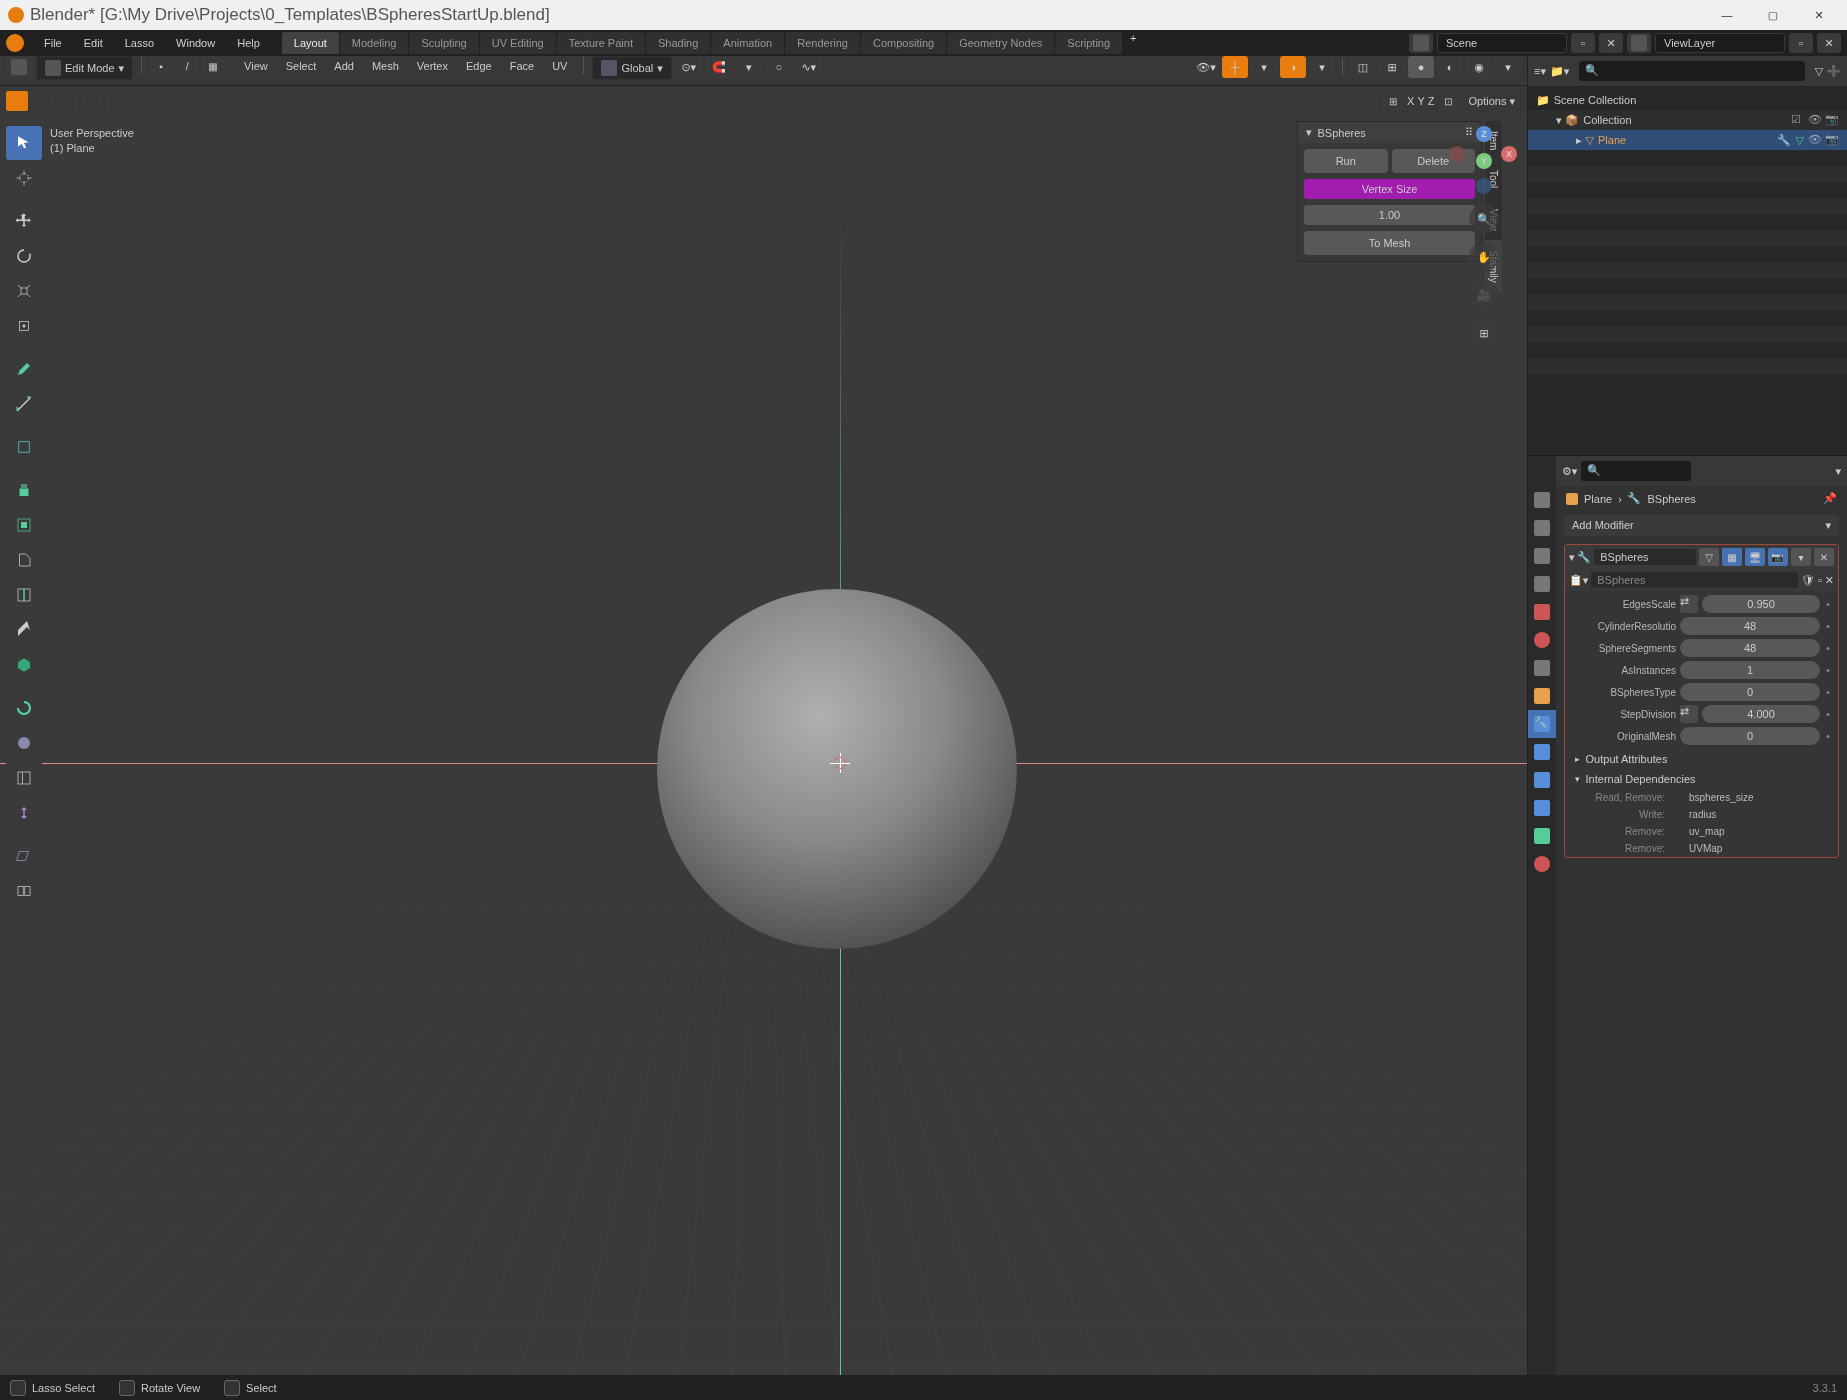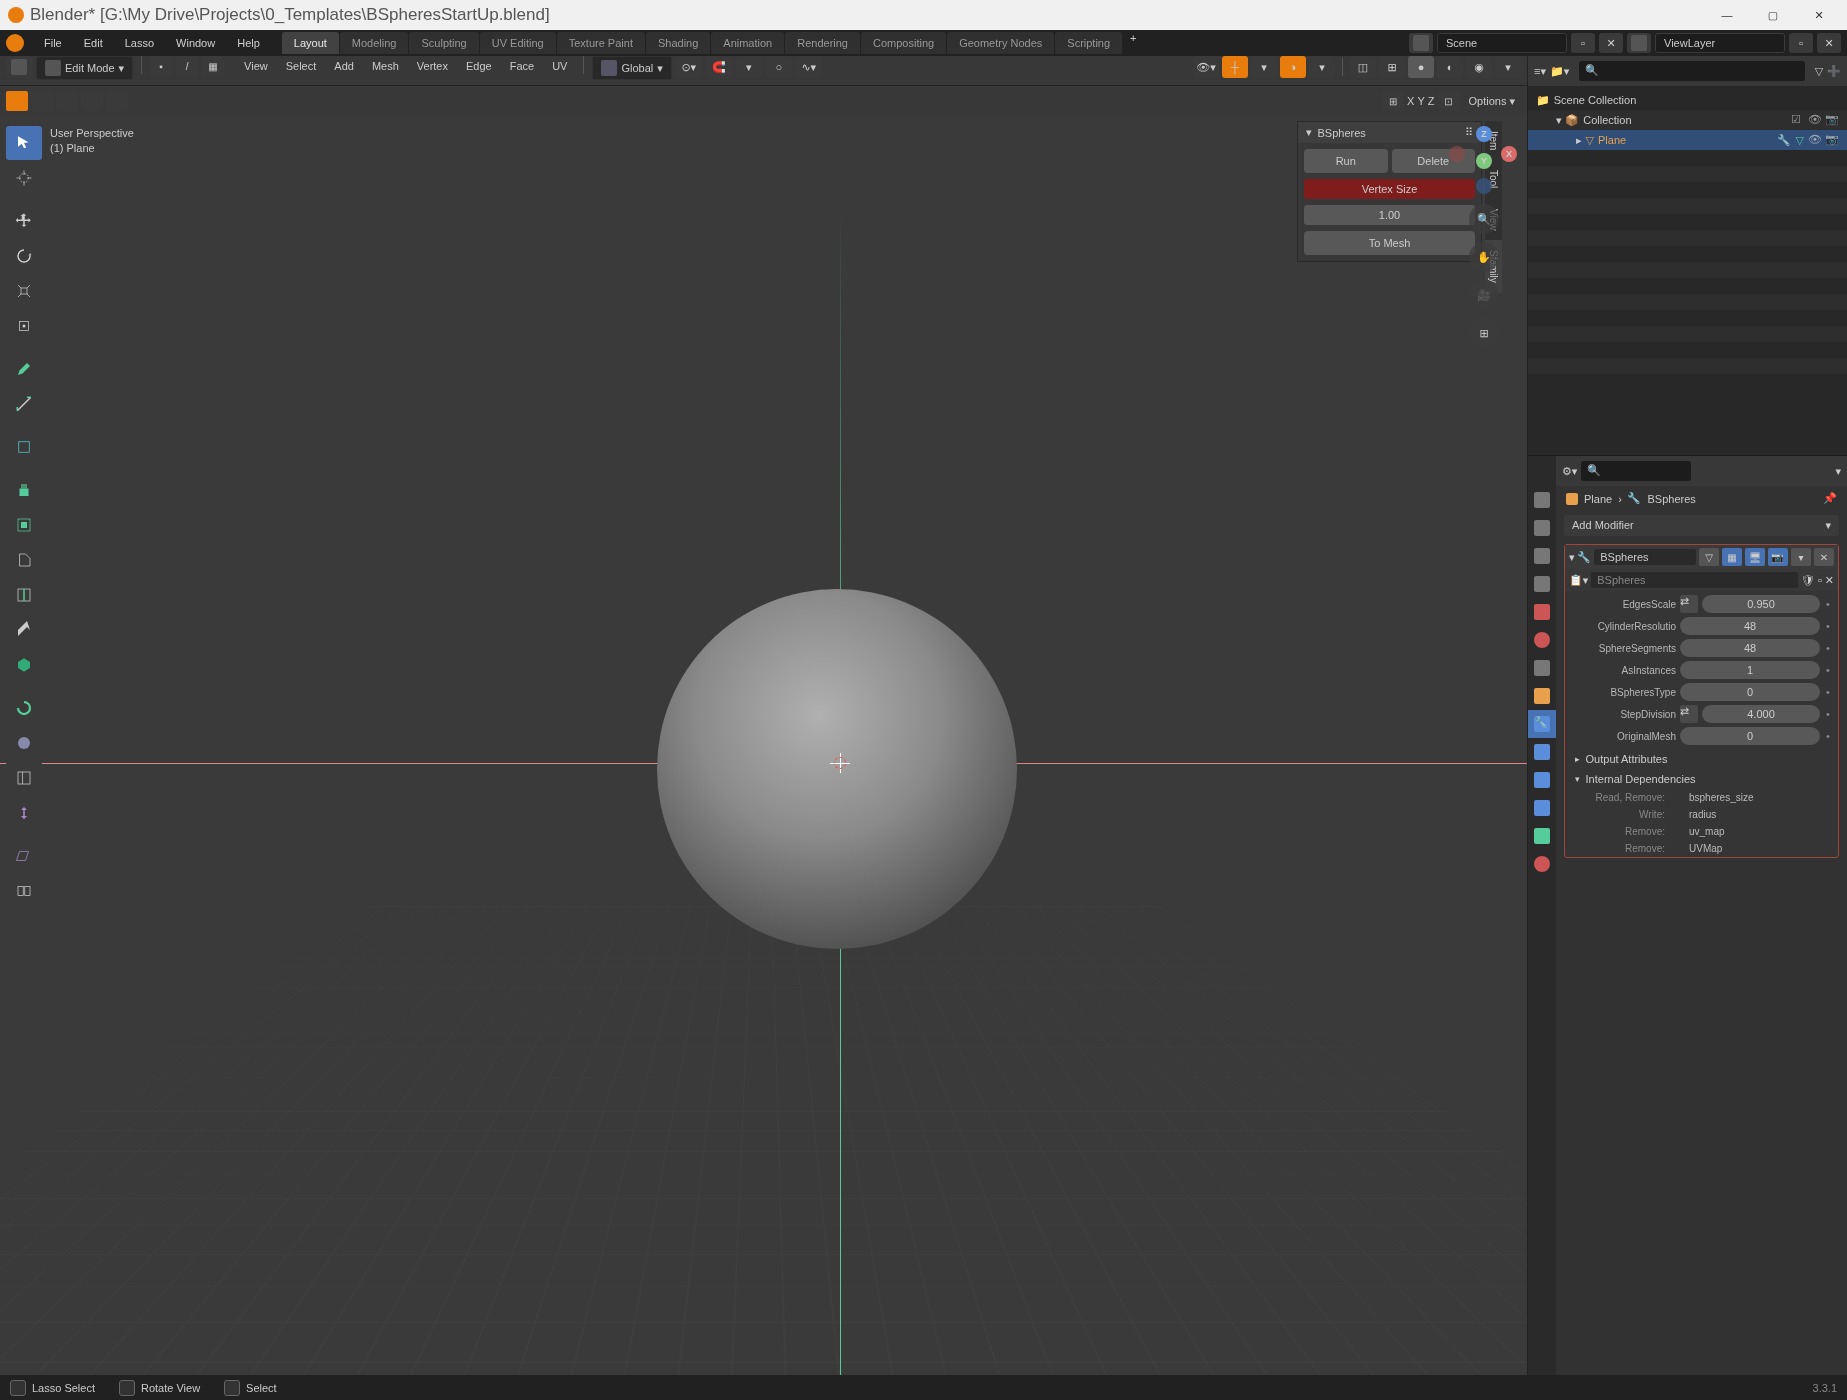--- a/index.html
+++ b/index.html
@@ -407,21 +407,21 @@
         <div class="npanel-header">
           <span>▾</span>
             <span>BSpheres</span>
           <span style="margin-left:auto">⠿</span>
         </div>
         <div class="npanel-body">
           <div class="row">
             <div class="btn">Run</div>
             <div class="btn">Delete</div>
           </div>
-          <div class="numfield" style="background:#7f1d1d">Vertex Size</div>
+          <div class="numfield" style="background:#a21caf">Vertex Size</div>
           <div class="numfield">1.00</div>
           <div class="btn">To Mesh</div>
         </div>
       </div>
       <div class="npanel-tabs">
         <div class="npanel-tab">Item</div>
         <div class="npanel-tab">Tool</div>
         <div class="npanel-tab">View</div>
         <div class="npanel-tab active">Sfamily</div>
       </div>

